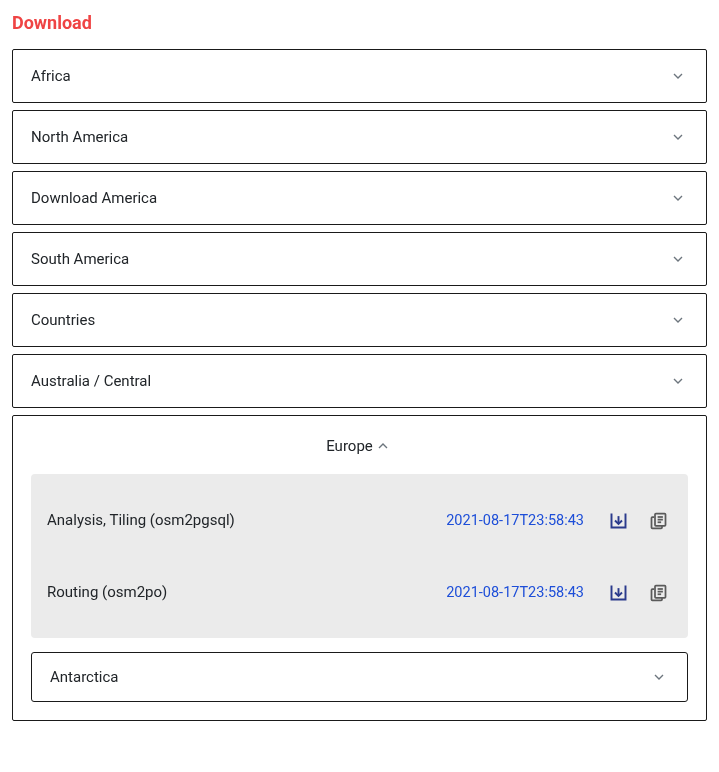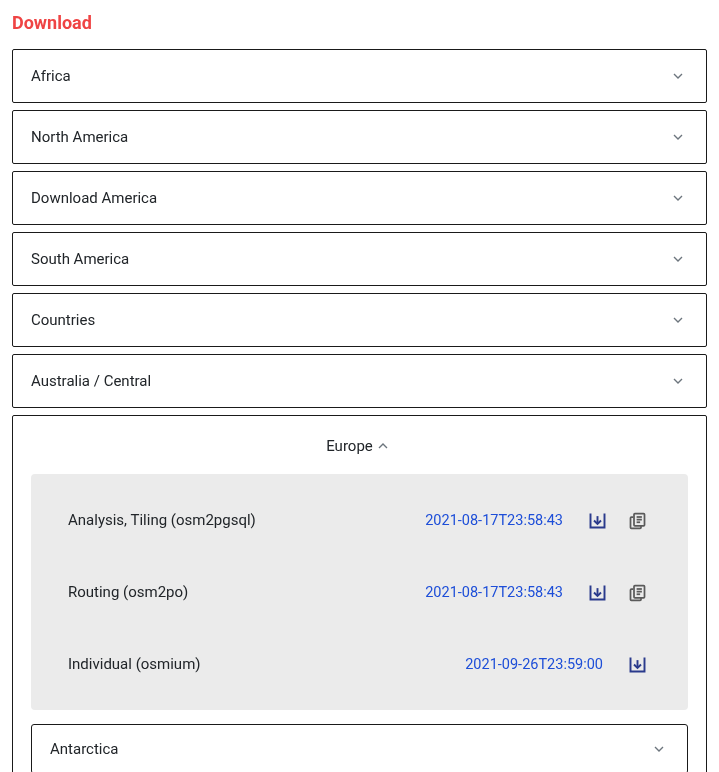--- a/index.html
+++ b/index.html
@@ -49,21 +49,21 @@
     }
     .file-list {
       background: #ebebeb;
       border-radius: 4px;
       padding: 10px 0;
       margin-bottom: 14px;
     }
     .file-row {
       display: flex;
       align-items: center;
-      padding: 22px 37px;
+      padding: 22px 16px;
       gap: 12px;
     }
     .file-name {
       flex: 1;
       font-size: 15px;
       color: #212529;
     }
     .file-date {
       font-size: 14.5px;
       color: #1d4ed8;
@@ -210,31 +210,20 @@
           <svg viewBox="0 0 24 24" fill="none" stroke="currentColor" stroke-width="2">
               <rect x="8" y="4" width="12" height="14" rx="1"></rect>
               <path d="M16 18v2a1 1 0 0 1-1 1H5a1 1 0 0 1-1-1V9a1 1 0 0 1 1-1h2"></path>
               <line x1="11" y1="8" x2="17" y2="8"></line>
               <line x1="11" y1="11" x2="17" y2="11"></line>
               <line x1="11" y1="14" x2="15" y2="14"></line>
             </svg>
         </span>
       </div>
 
-      <div class="file-row">
-        <span class="file-name">Individual (osmium)</span>
-        <span class="file-date">2021-09-26T23:59:00</span>
-        <span class="icon-btn">
-          <svg viewBox="0 0 24 24" fill="none" stroke="currentColor" stroke-width="2.2">
-              <path d="M4 4v16h16V4"></path>
-              <path d="M12 7v8"></path>
-              <path d="M8 12l4 4 4-4"></path>
-            </svg>
-        </span>
-      </div>
 
     </div>
 
     <div class="countries-row">
       <span>Antarctica</span>
       <span class="chevron">
         <svg viewBox="0 0 24 24" fill="none" stroke="currentColor" stroke-width="2">
             <polyline points="6 9 12 15 18 9"></polyline>
           </svg>
       </span>

